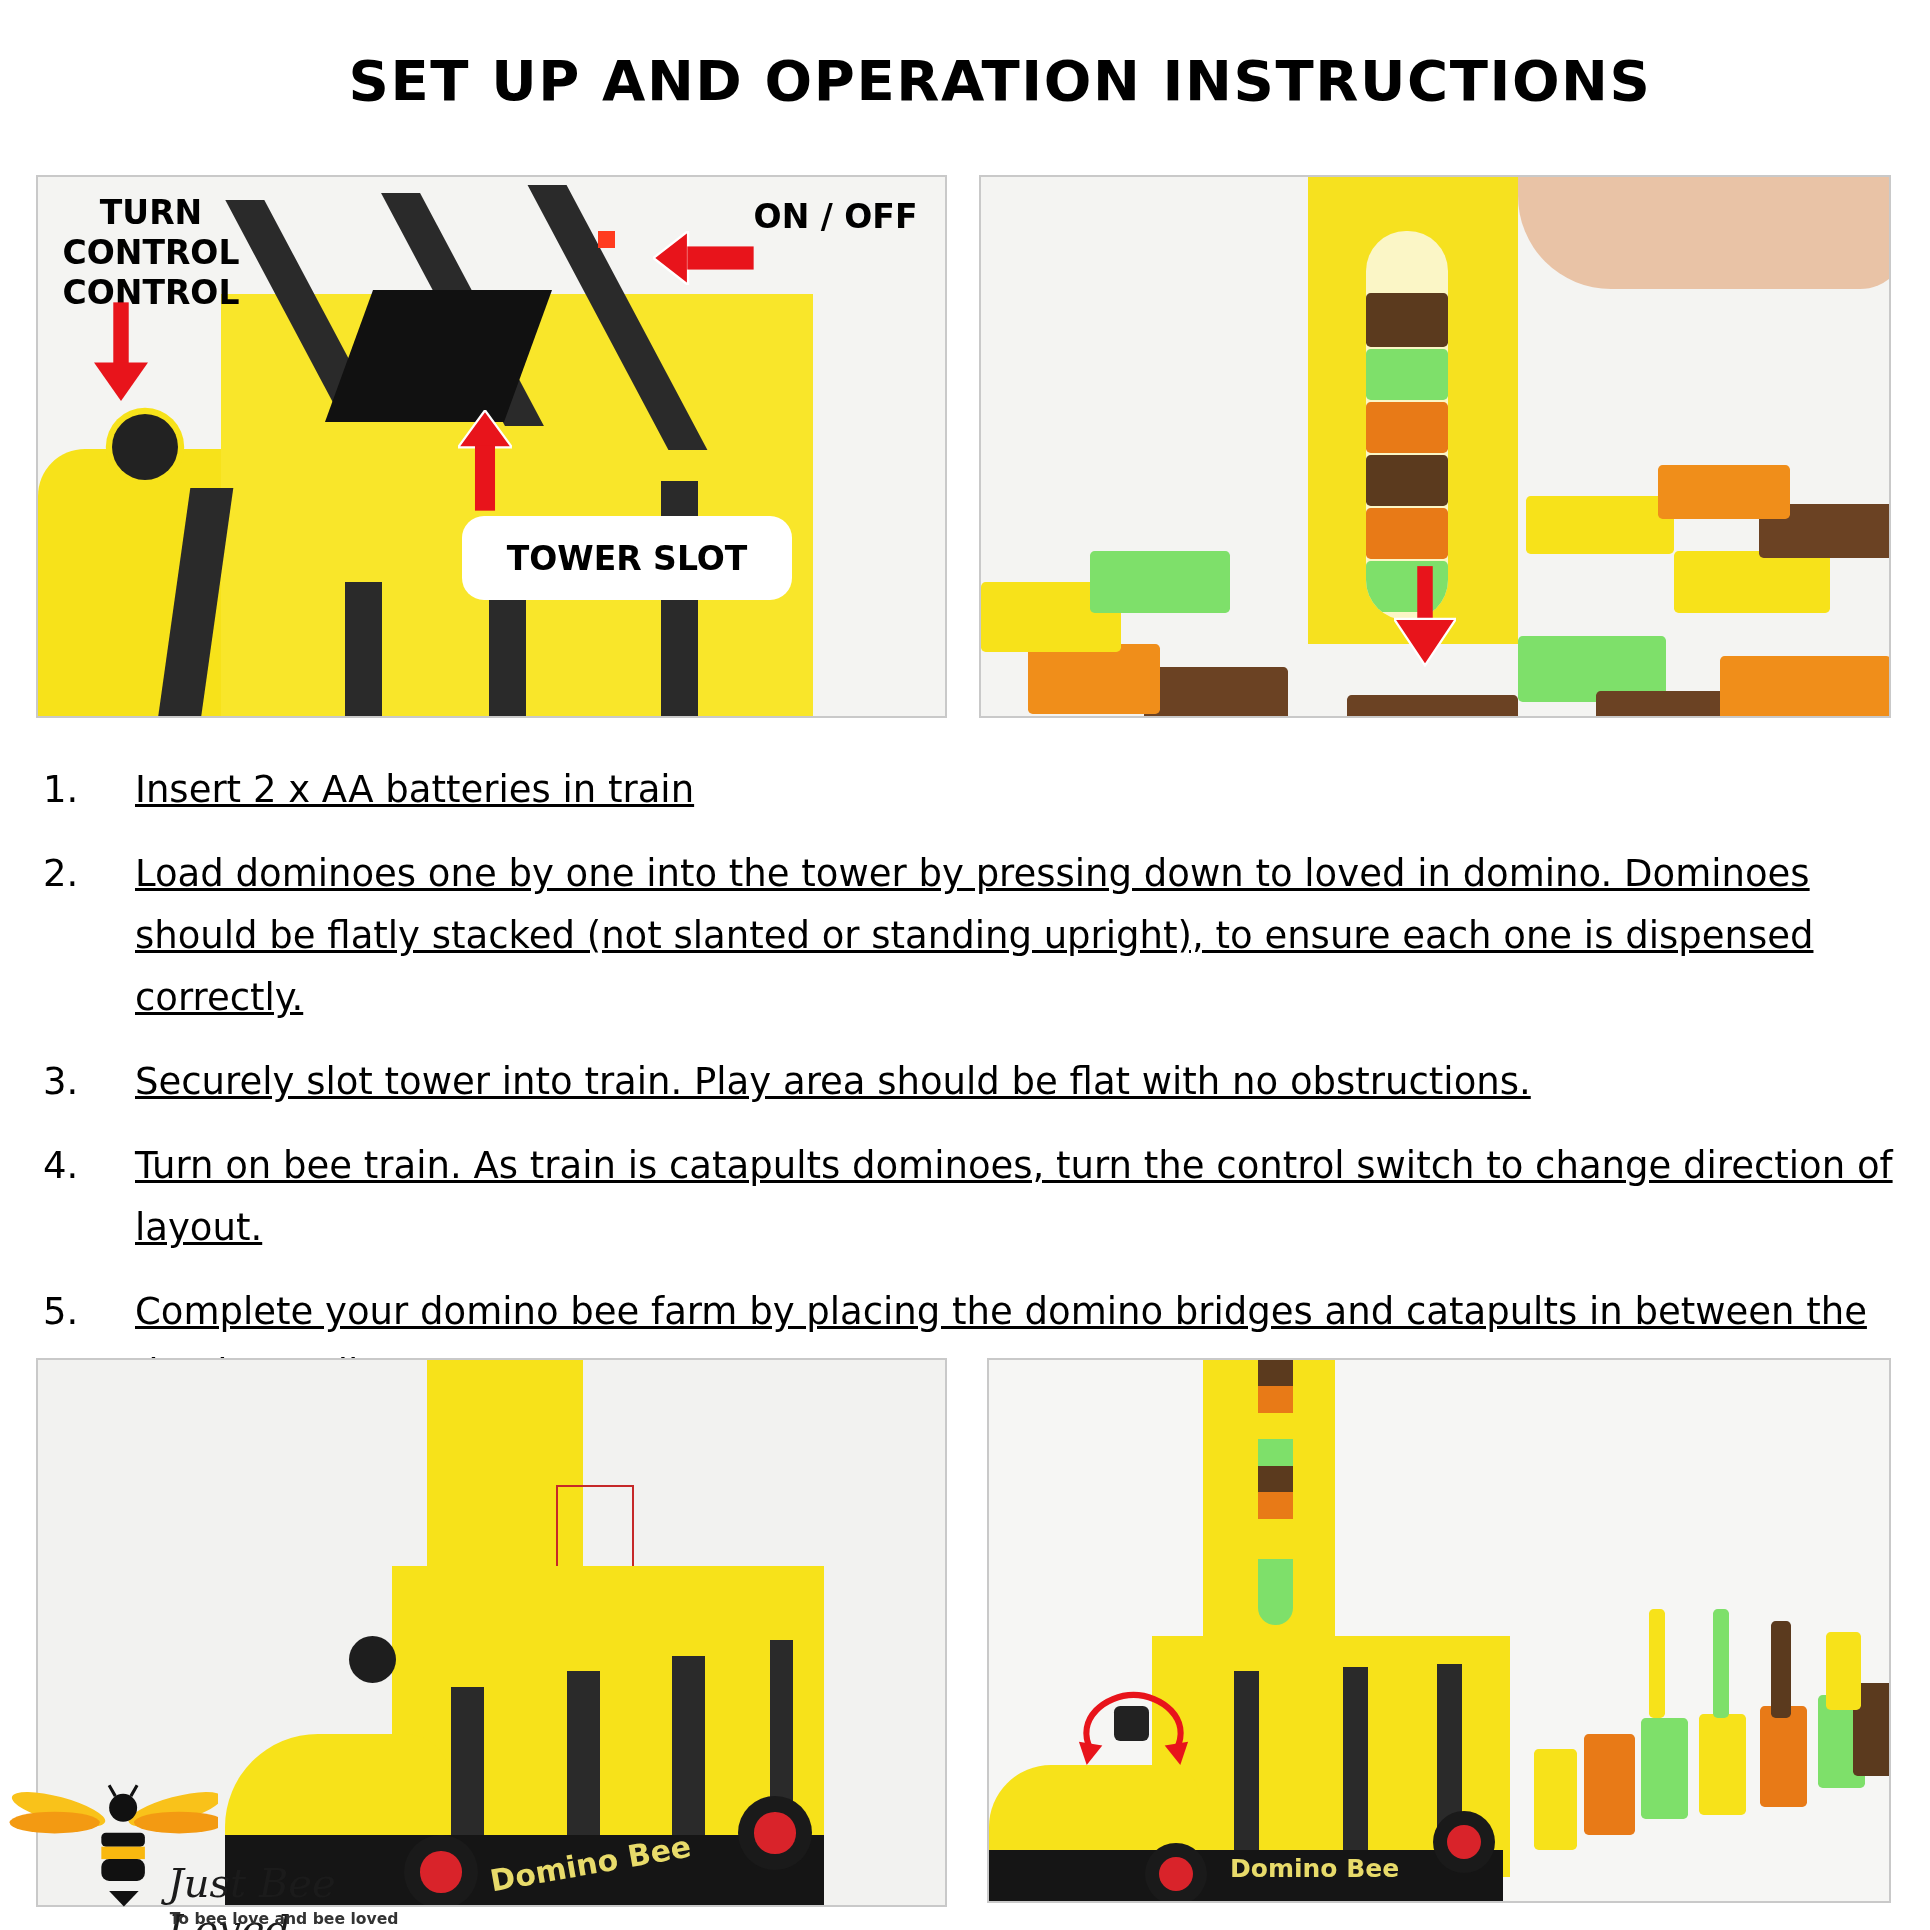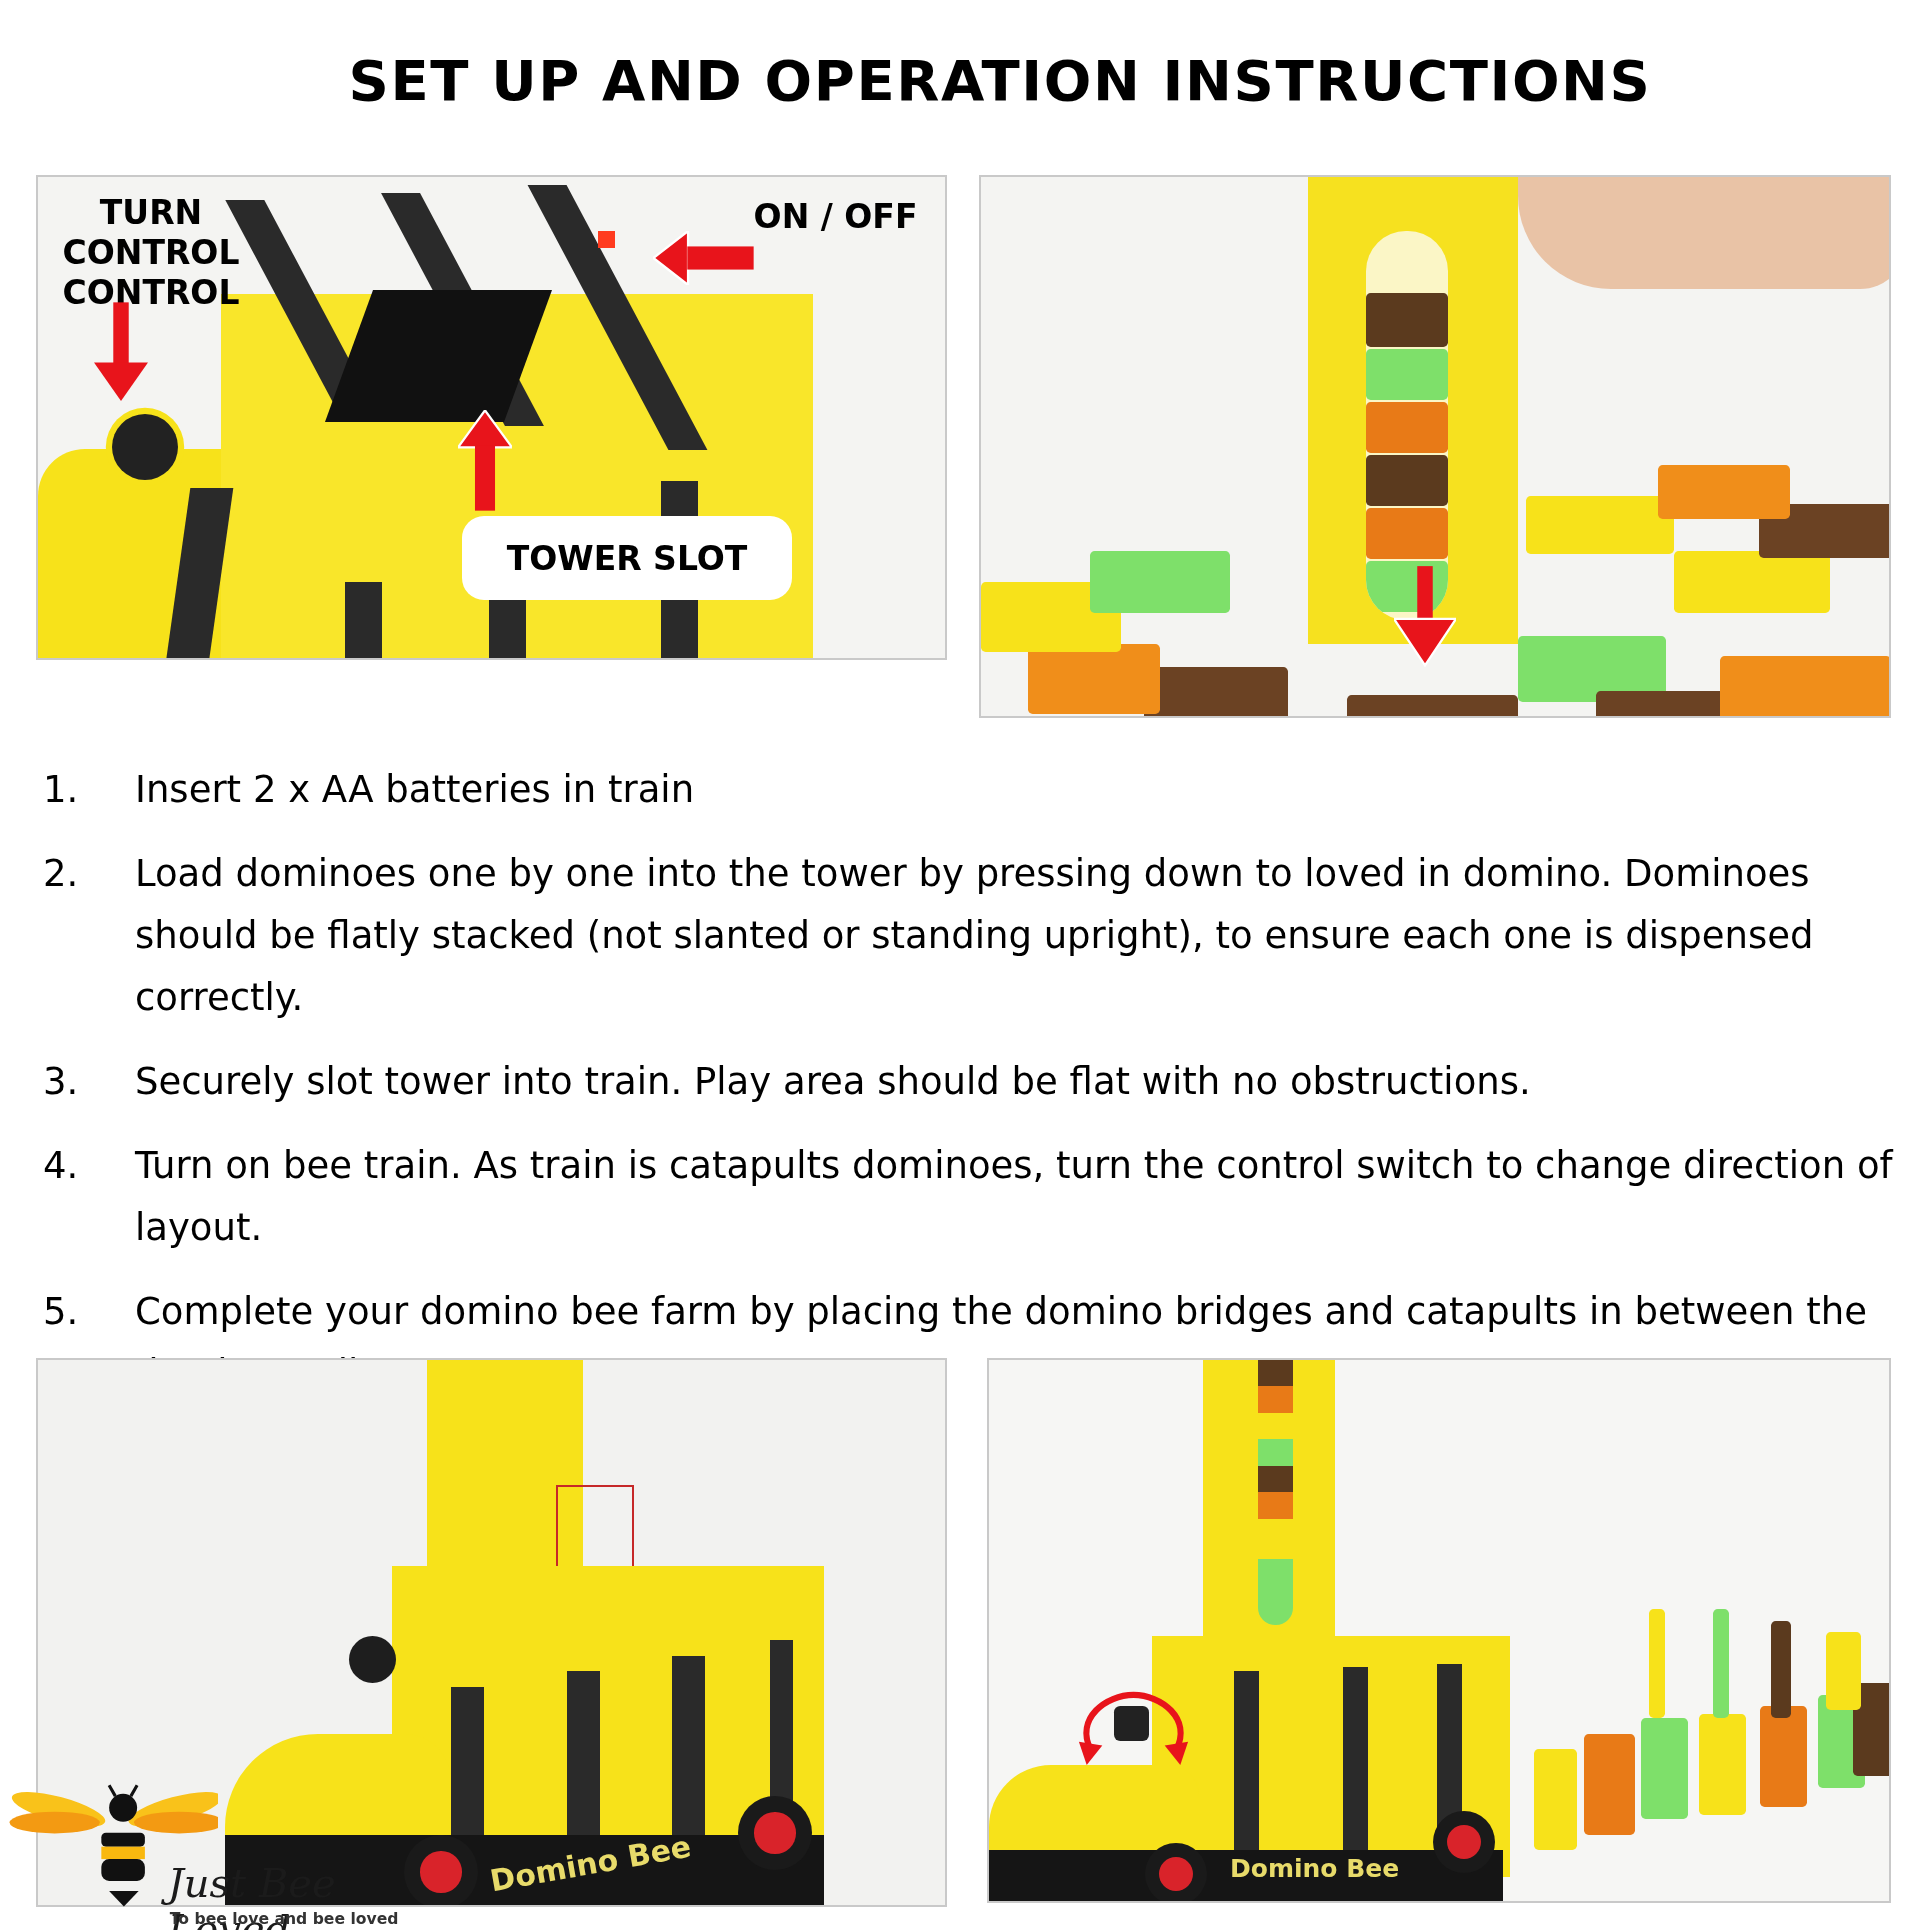--- a/index.html
+++ b/index.html
@@ -5,36 +5,36 @@
   html,body{margin:0;padding:0;background:#fff;}
   body{width:1930px;height:1930px;position:relative;overflow:hidden;font-family:"DejaVu Sans",sans-serif;color:#000;}
   .title{position:absolute;left:0;width:1930px;top:48px;text-align:center;font-size:56px;font-weight:bold;letter-spacing:1.6px;font-family:"DejaVu Sans",sans-serif;margin-left:35px;}
   .panel{position:absolute;border:2.3px solid #c9c9c9;background:#f3f3f1;overflow:hidden;box-sizing:border-box;}
   .label{position:absolute;font-weight:bold;font-size:33px;line-height:40px;text-align:center;color:#000;}
   .box-label{position:absolute;background:#fff;display:flex;align-items:center;justify-content:center;font-weight:bold;font-size:33px;}
   .arrow{position:absolute;}
   .steps{position:absolute;left:43px;top:759px;width:1852px;font-size:37px;line-height:62px;}
   .step{display:flex;margin-bottom:22px;}
   .step .num{width:92px;flex:none;}
-  .step .txt{flex:1;}
+  .step .txt{flex:1;text-decoration:underline;}
   .stripe{position:absolute;background:#2a2a2a;}
   .yellow{position:absolute;background:#f7e21a;}
   .wheel{position:absolute;border-radius:50%;background:#1a1a1a;}
   .wheel::after{content:"";position:absolute;left:22%;top:22%;width:56%;height:56%;border-radius:50%;background:#d9232a;}
   .domino{position:absolute;border-radius:4.7px;}
   .logo{position:absolute;left:7.8px;top:1782px;width:405px;height:148px;}
   .logo-script{position:absolute;left:160px;top:78px;font-family:"DejaVu Serif",serif;font-style:italic;font-size:40px;color:#1b1b1b;}
   .logo-tag{position:absolute;left:162px;top:128px;font-size:15.6px;font-weight:bold;color:#333;}
 </style>
 </head>
 <body>
 
 <div class="title">SET UP AND OPERATION INSTRUCTIONS</div>
 
-<div class="panel" style="left:36px;top:175px;width:911px;height:485px;background:#f4f4f2;">
+<div class="panel" style="left:36px;top:175px;width:911px;height:543px;background:#f4f4f2;">
 
   <div class="yellow" style="left:0;top:272px;width:358px;height:271px;border-radius:47px 0 0 0;"></div>
   <div class="yellow" style="left:183px;top:117px;width:592px;height:427px;background:#f9e62a;"></div>
   <div class="stripe" style="left:136px;top:311px;width:43px;height:232px;transform:skewX(-8deg);"></div>
   <div class="stripe" style="left:307px;top:405px;width:37px;height:139px;"></div>
   <div class="stripe" style="left:451px;top:342px;width:37px;height:201px;"></div>
   <div class="stripe" style="left:623px;top:304px;width:37px;height:240px;"></div>
   <div class="stripe" style="left:241px;top:23px;width:39px;height:202px;transform:skewX(28deg);"></div>
   <div class="stripe" style="left:405px;top:15.6px;width:39px;height:233px;transform:skewX(28deg);"></div>
   <div class="stripe" style="left:560px;top:7.8px;width:39px;height:265px;transform:skewX(28deg);"></div>

